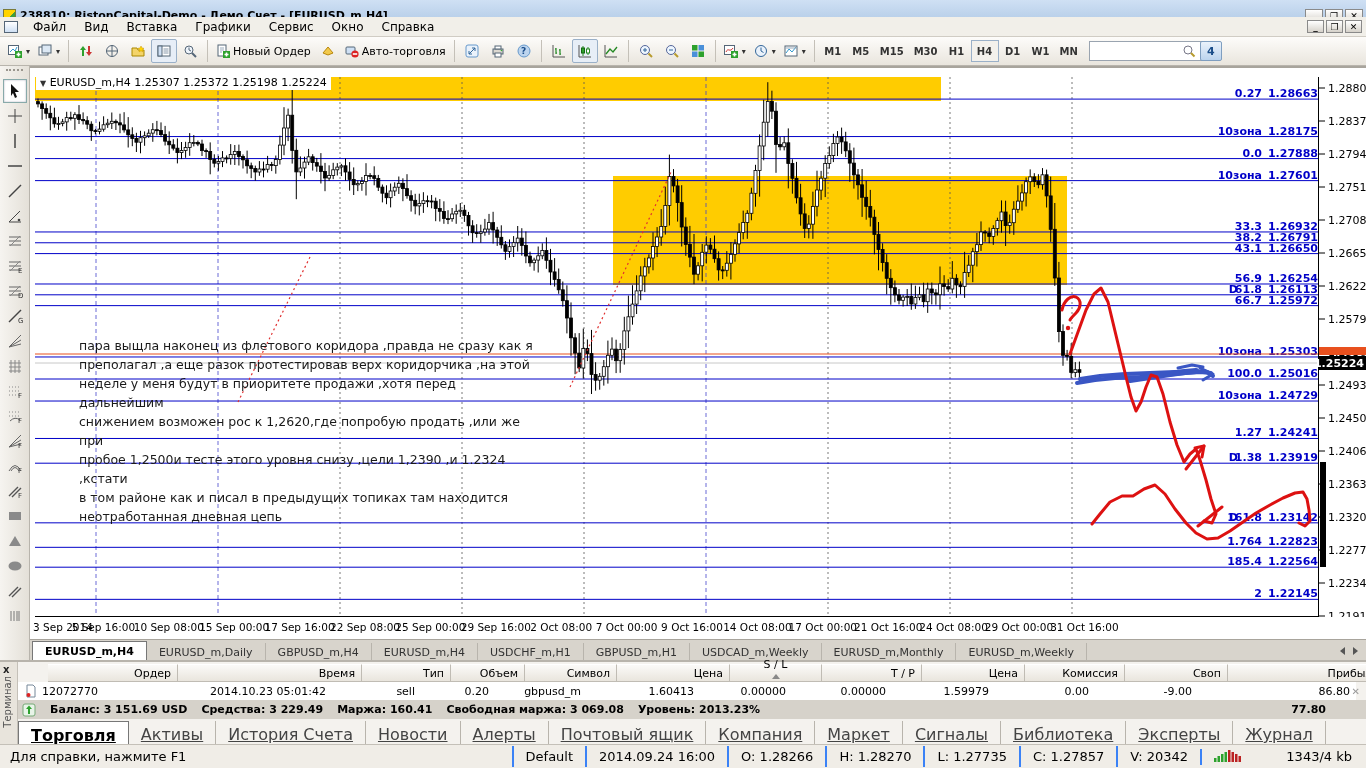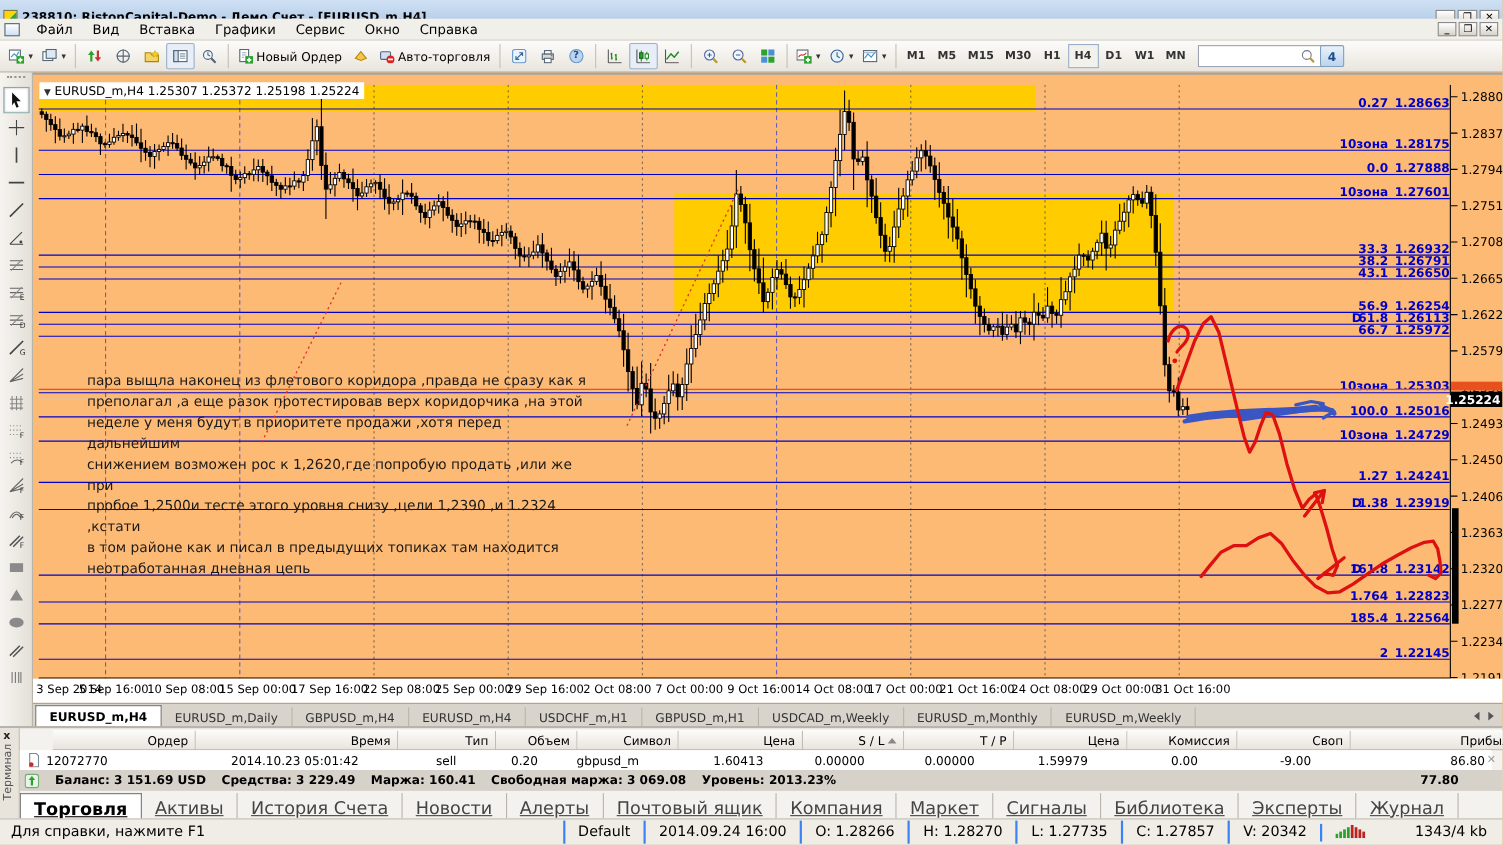--- a/index.html
+++ b/index.html
@@ -38,21 +38,21 @@
     color:#1b4e8a; font-weight:bold; font-size:11px; display:flex; align-items:center; justify-content:center; margin-left:4px; }
 
   
   #sidebar { position:absolute; left:0; top:66px; width:30px; height:594px;
     background:linear-gradient(90deg,#f6f4f0,#e4e0d8); border-right:1px solid #b8b4ac; padding-top:2px; }
   #sidebar .handle { height:7px; border-top:2px dotted #9a968e; margin:1px 6px 3px 6px; }
   .tool { width:24px; height:24px; margin:0 auto 1px auto; display:flex; align-items:center; justify-content:center; border:1px solid transparent; }
   .tool.pressed { background:#fff; border:1px solid #8aa; box-shadow:inset 0 0 2px #aab; }
 
   
-  #chartwin { position:absolute; left:30px; top:66px; width:1336px; height:594px; background:#fdba74; border-top:2px solid #a8a49c; }
+  #chartwin { position:absolute; left:30px; top:66px; width:1336px; height:594px; background:#ffffff; border-top:2px solid #a8a49c; }
   #chart-svg { position:absolute; left:5px; top:9px; }
   #ohlc-label { position:absolute; left:6px; top:7px; background:#fff; border:1px solid #fff; padding:0 3px;
     font-size:11px; white-space:nowrap; z-index:5; }
   #annotation { position:absolute; left:17px; top:268px; width:460px; z-index:4; font-size:12.5px; line-height:19px; color:#1a1a1a;margin-left:32px; }
   #date-axis { position:absolute; left:0; top:549px; width:1336px; height:22px; background:#fff; font-size:10.5px; }
   #date-axis span { position:absolute; top:4px; white-space:nowrap; }
   #chart-tabs { position:absolute; left:0; top:571px; width:1336px; height:23px; background:#d8d4cc;
     border-top:1px solid #a8a49c; display:flex; align-items:flex-end; padding-left:2px; }
   .ctab { padding:3px 12px; font-size:11px; color:#333; border-right:1px solid #b8b4ac; height:19px; }
   .ctab.active { background:#fff; border:1px solid #777; border-bottom:none; height:21px; font-weight:bold; color:#000; }
@@ -1156,21 +1156,21 @@
       </div>
       <div class="hc" style="width: 74px;">
         <span>Объем</span>
       </div>
       <div class="hc" style="width: 92px;">
         <span>Символ</span>
       </div>
       <div class="hc" style="width: 113px;">
         <span>Цена</span>
       </div>
-      <div class="hc" style="width: 92px;">
+      <div class="hc" style="width: 92px; flex-direction: column;">
         <span>S / L</span>
         <span class="sort-tri"></span>
       </div>
       <div class="hc" style="width: 100px;">
         <span>T / P</span>
       </div>
       <div class="hc" style="width: 103px;">
         <span>Цена</span>
       </div>
       <div class="hc" style="width: 100px;">

